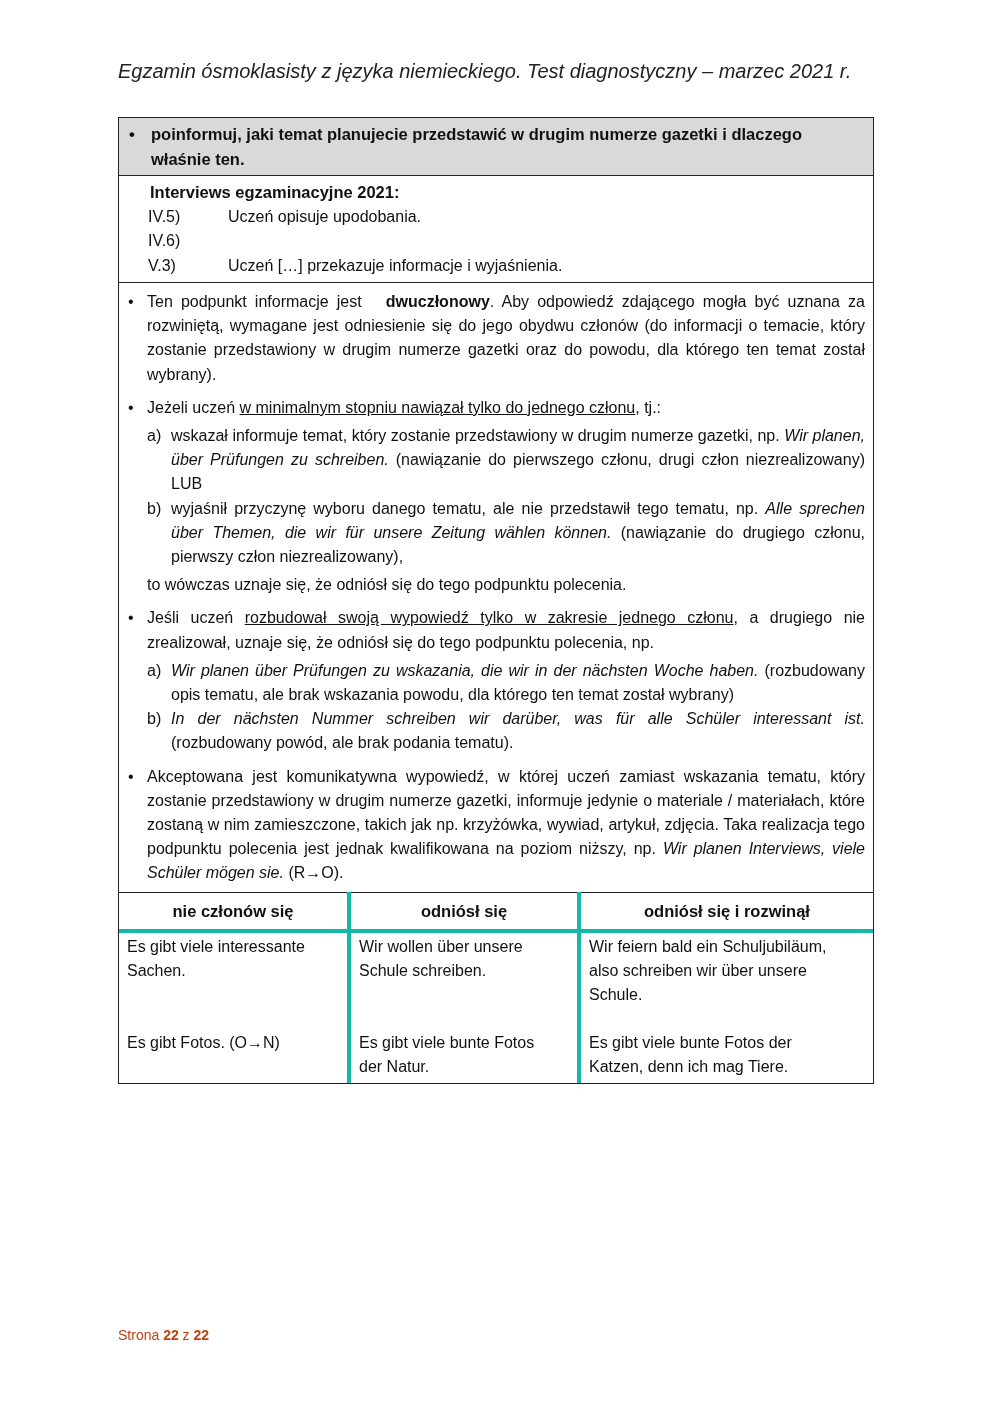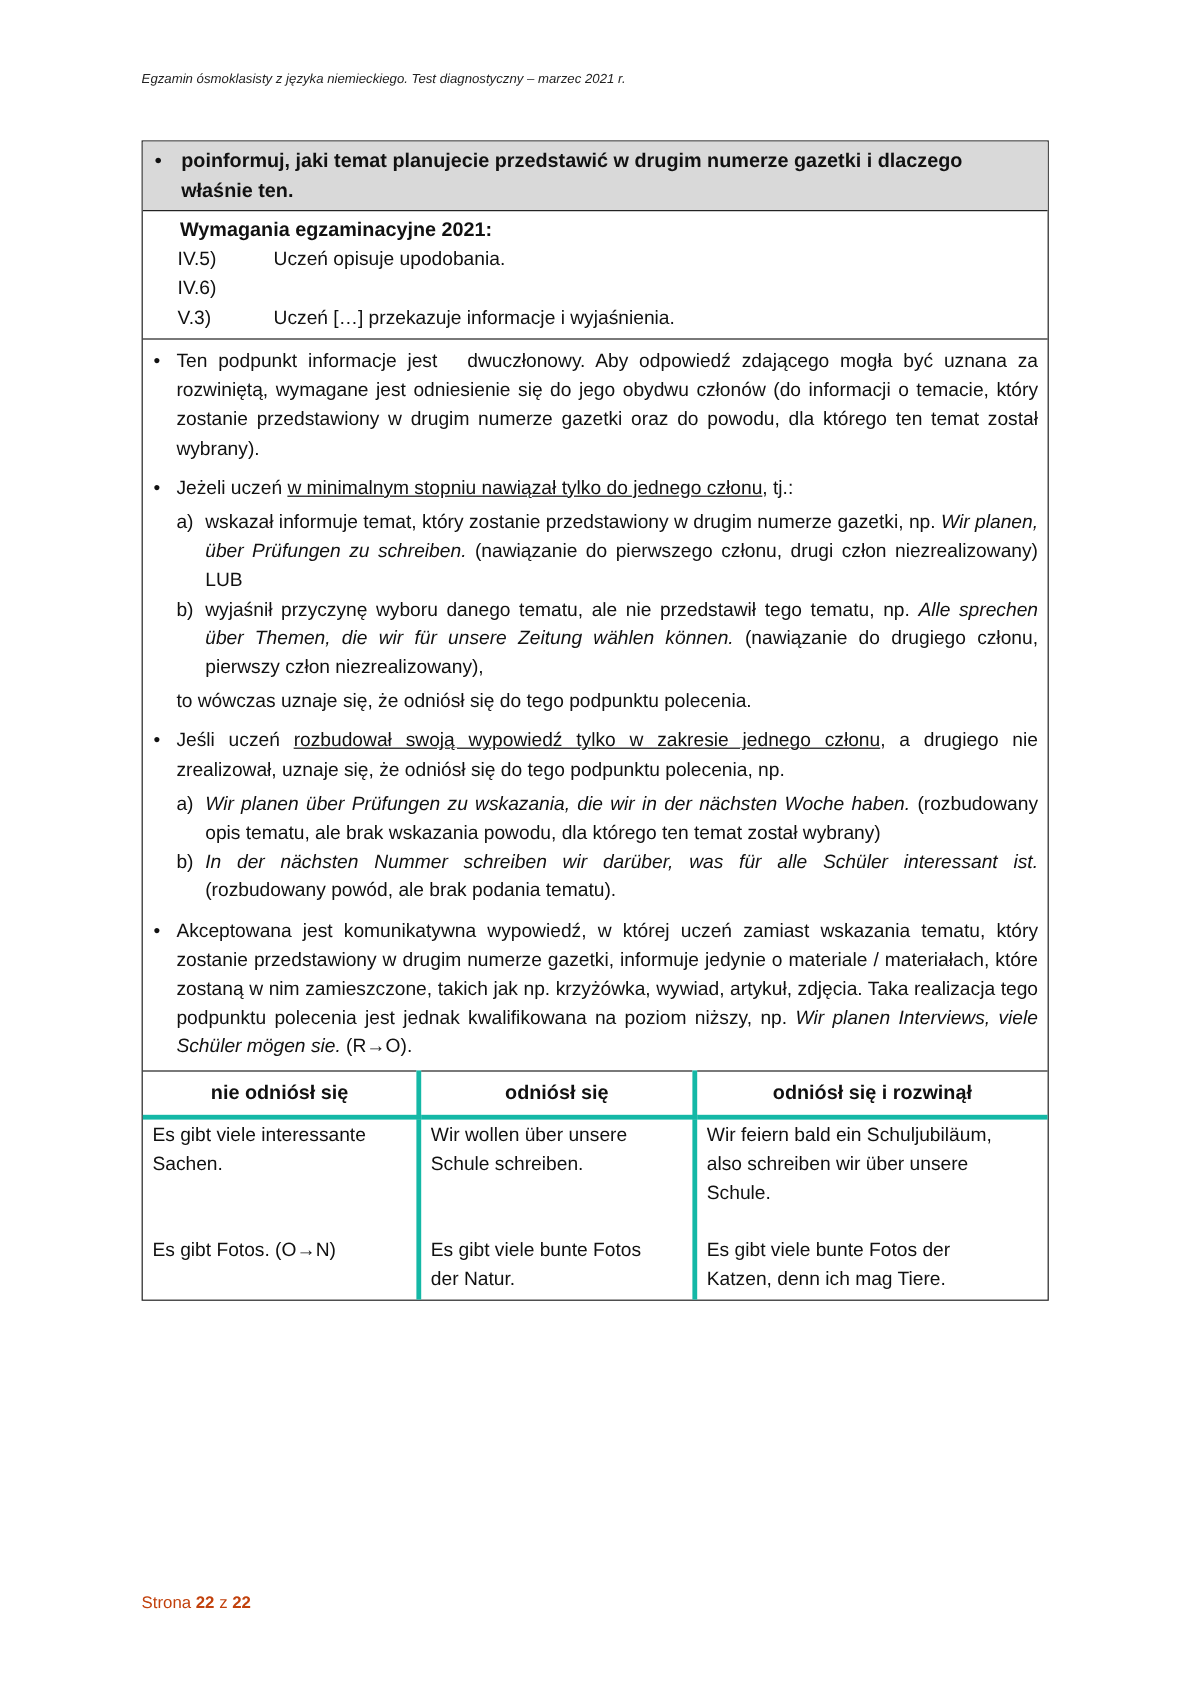--- a/index.html
+++ b/index.html
@@ -2,21 +2,21 @@
 <html><head>
   <meta charset="utf-8">
   <style>
     html, body { margin: 0; padding: 0; background: #ffffff; }
     body {
       width: 993px; height: 1404px; position: relative; overflow: hidden;
       font-family: "Liberation Sans", sans-serif; color: #111;
     }
     .page-header {
       position: absolute; left: 118px; top: 60px;
-      font-size: 11px; font-style: italic; color: #222;
+      font-size: 20px; font-style: italic; color: #222;
     }
     .box {
       position: absolute; left: 118px; top: 117px; width: 756px;
       border: 1px solid #222; box-sizing: border-box;
     }
     .task {
       background: #d9d9d9; border-bottom: 1px solid #222;
       padding: 4px 8px 3px 10px; font-weight: bold; font-size: 16.5px; line-height: 25px;
       display: flex;
     }
@@ -28,21 +28,21 @@
     .body { padding: 7px 8px 6px 9px; font-size: 16px; line-height: 24.2px; text-align: justify; }
     .bullet { display: flex; margin-bottom: 9px; }
     .bullet .bdot { width: 19px; flex: none; }
     .bullet .btext { flex: 1; }
     .sub { display: flex; margin-left: 19px; }
     .sub .lbl { width: 24px; flex: none; }
     .sub .stext { flex: 1; }
     .after { margin-left: 19px; margin-top: 4px; margin-bottom: 9px; }
     .u { text-decoration: underline; }
     .i { font-style: italic; }
-    .b { font-weight: normal; margin-left: 16px; }
+    .b { font-weight: bold; margin-left: 16px; }
     table.examples { width: 100%; border-collapse: collapse; font-size: 16px; line-height: 24px; }
     table.examples th, table.examples td { border: 4px solid #14b8a6; vertical-align: top; }
     table.examples tr:first-child th { border-top: 1px solid #222; }
     table.examples th { font-weight: bold; text-align: center; padding: 6px 8px 6px; font-size: 16.5px; }
     table.examples td { padding: 2px 8px 4px 8px; text-align: left; }
     table.examples th:first-child, table.examples td:first-child { border-left: none; }
     table.examples th:last-child, table.examples td:last-child { border-right: none; }
     table.examples tr:last-child td { border-bottom: none; }
     .cell-line { min-height: 24px; }
     .gap { height: 24px; }
@@ -55,21 +55,21 @@
 <div class="page-header">Egzamin ósmoklasisty z języka niemieckiego. Test diagnostyczny – marzec 2021 r.</div>
 
 <div class="box">
 
   <div class="task">
     <span class="dot">•</span>
     <span>poinformuj, jaki temat planujecie przedstawić w drugim numerze gazetki i dlaczego właśnie ten.</span>
   </div>
 
   <div class="req">
-    <div class="req-title">Wymagania egzaminacyjne 2021:</div>
+    <div class="req-title">Interviews egzaminacyjne 2021:</div>
     <div class="req-row">
       <span class="req-code">IV.5)</span>
       <span>Uczeń opisuje upodobania.</span>
     </div>
     <div class="req-row">
       <span class="req-code">IV.6)</span>
     </div>
     <div class="req-row">
       <span class="req-code">V.3)</span>
       <span>Uczeń […] przekazuje informacje i wyjaśnienia.</span>
@@ -117,21 +117,21 @@
   </div>
 
   <table class="examples">
     <colgroup>
         <col style="width:230px">
         <col style="width:230px">
         <col>
       </colgroup>
     <tbody>
         <tr>
-      <th>nie odniósł się</th>
+      <th>nie członów się</th>
       <th>odniósł się</th>
       <th>odniósł się i rozwinął</th>
     </tr>
     <tr>
       <td>
         <div class="cell-line">Es gibt viele interessante</div>
         <div class="cell-line">Sachen.</div>
         <div class="gap"></div>
             <div class="gap"></div>
         <div class="cell-line">Es gibt Fotos. (O→N)</div>

